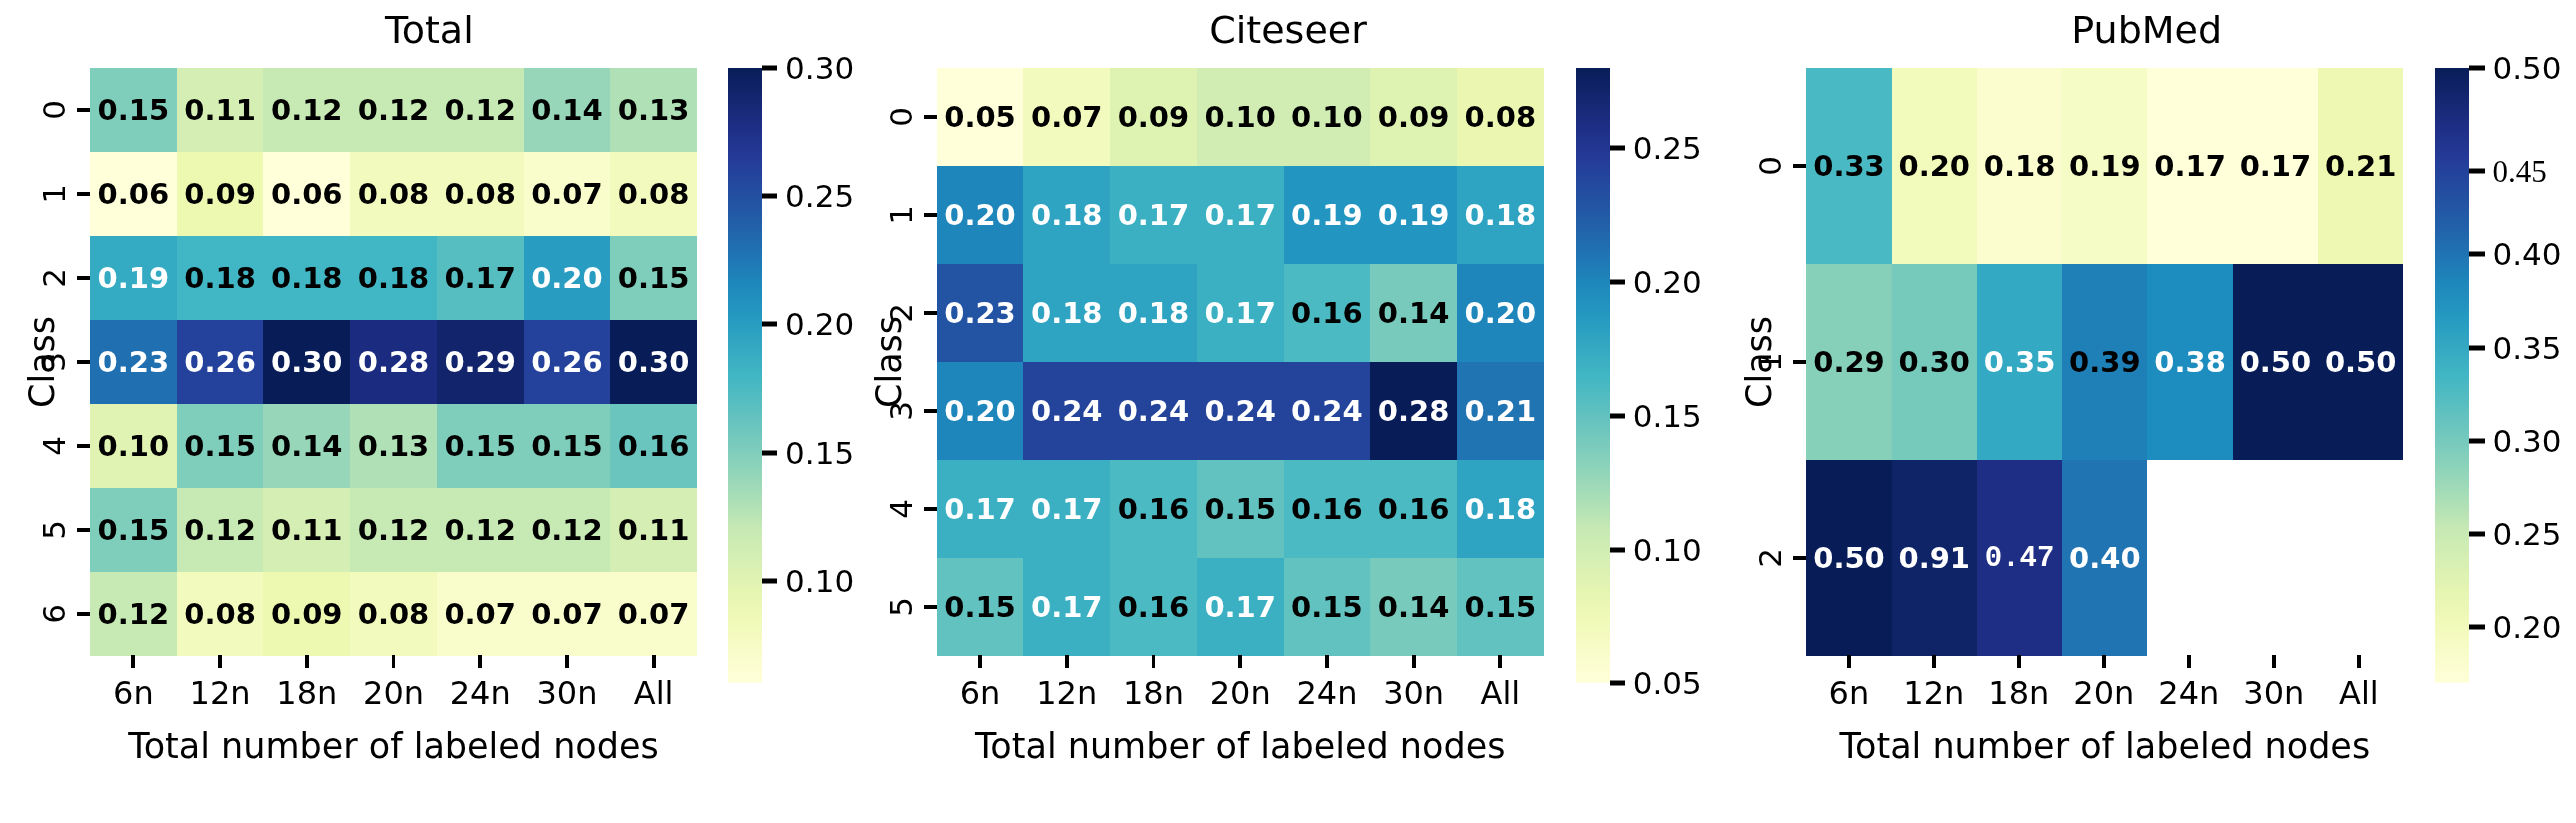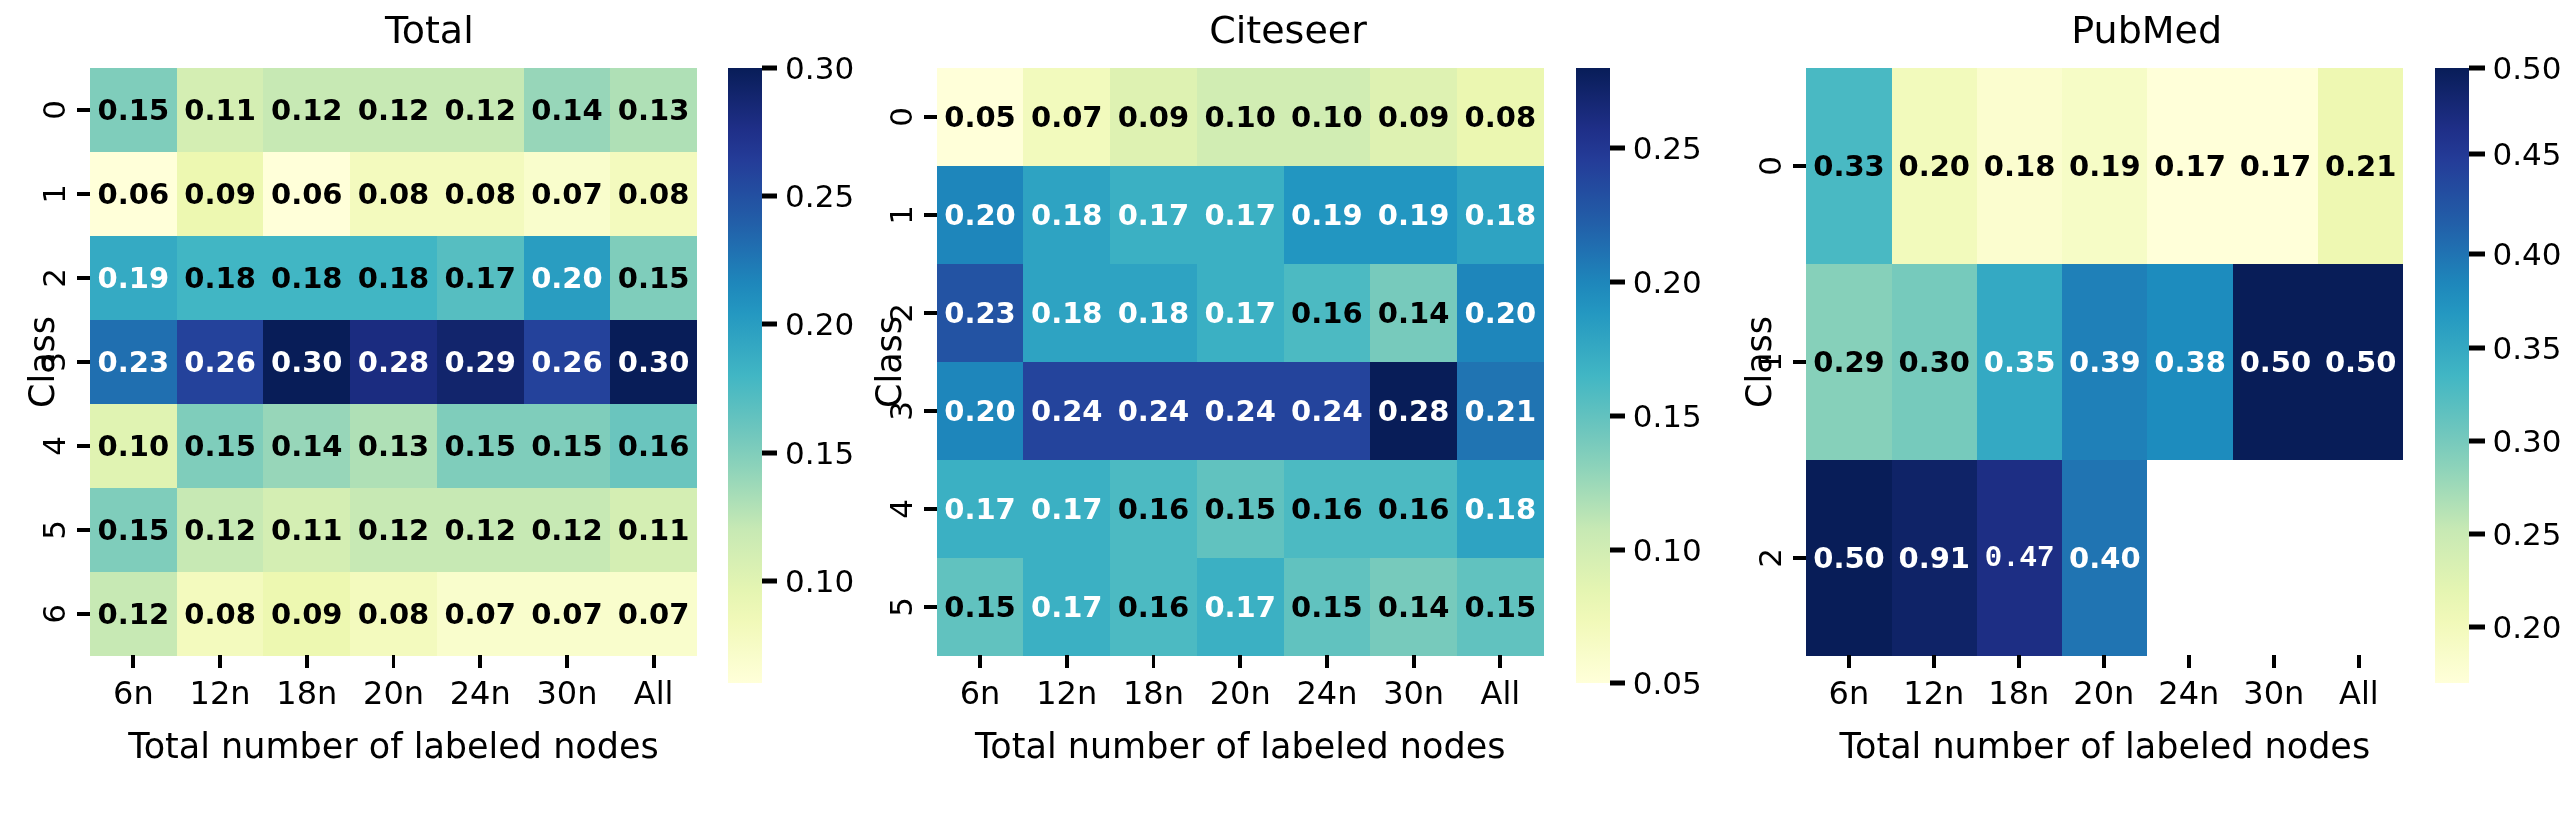--- a/index.html
+++ b/index.html
@@ -418,21 +418,21 @@
         <div class="cell" style="background: rgb(73, 185, 195); color: rgb(0, 0, 0);">0.33</div>
         <div class="cell" style="background: rgb(242, 250, 188); color: rgb(0, 0, 0);">0.20</div>
         <div class="cell" style="background: rgb(251, 253, 207); color: rgb(0, 0, 0);">0.18</div>
         <div class="cell" style="background: rgb(246, 252, 198); color: rgb(0, 0, 0);">0.19</div>
         <div class="cell" style="background: rgb(255, 255, 217); color: rgb(0, 0, 0);">0.17</div>
         <div class="cell" style="background: rgb(255, 255, 217); color: rgb(0, 0, 0);">0.17</div>
         <div class="cell" style="background: rgb(238, 248, 178); color: rgb(0, 0, 0);">0.21</div>
         <div class="cell" style="background: rgb(134, 208, 186); color: rgb(0, 0, 0);">0.29</div>
         <div class="cell" style="background: rgb(118, 202, 188); color: rgb(0, 0, 0);">0.30</div>
         <div class="cell" style="background: rgb(52, 169, 195); color: rgb(255, 255, 255);">0.35</div>
-        <div class="cell" style="background: rgb(31, 128, 184); color: #ffffff;">0.39</div>
+        <div class="cell" style="background: rgb(31, 128, 184); color: #000000;">0.39</div>
         <div class="cell" style="background: rgb(29, 140, 190); color: rgb(255, 255, 255);">0.38</div>
         <div class="cell" style="background: rgb(8, 29, 88); color: rgb(255, 255, 255);">0.50</div>
         <div class="cell" style="background: rgb(8, 29, 88); color: rgb(255, 255, 255);">0.50</div>
         <div class="cell" style="background: rgb(8, 29, 88); color: rgb(255, 255, 255);">0.50</div>
         <div class="cell" style="background: rgb(15, 35, 103); color: rgb(255, 255, 255);">0.91</div>
         <div class="cell" style="background: rgb(29, 46, 132); color: rgb(255, 255, 255); font-family: Liberation Mono, monospace;">0.47</div>
         <div class="cell" style="background: rgb(32, 116, 178); color: rgb(255, 255, 255);">0.40</div>
       </div>
     <div class="xtick-row" style="left: 89px; top: 655px; width: 597px;">
         <div class="xtick" style="width: 85px;">
@@ -481,21 +481,21 @@
             <span class="cbar-tick-text">0.30</span>
           </div>
           <div class="cbar-tick" style="top: 280px; left: 0px;">
             <span class="cbar-tick-mark"></span>
             <span class="cbar-tick-text">0.35</span>
           </div>
           <div class="cbar-tick" style="top: 186px; left: 0px;">
             <span class="cbar-tick-mark"></span>
             <span class="cbar-tick-text">0.40</span>
           </div>
-          <div class="cbar-tick" style="top: 86px; left: 0px;">
+          <div class="cbar-tick" style="top: 103px; left: 0px; font-family: Liberation Serif, serif;">
             <span class="cbar-tick-mark"></span>
             <span class="cbar-tick-text">0.45</span>
           </div>
           <div class="cbar-tick" style="top: 0px; left: 0px;">
             <span class="cbar-tick-mark"></span>
             <span class="cbar-tick-text">0.50</span>
           </div>
         </div>
     </div>
   </div>

